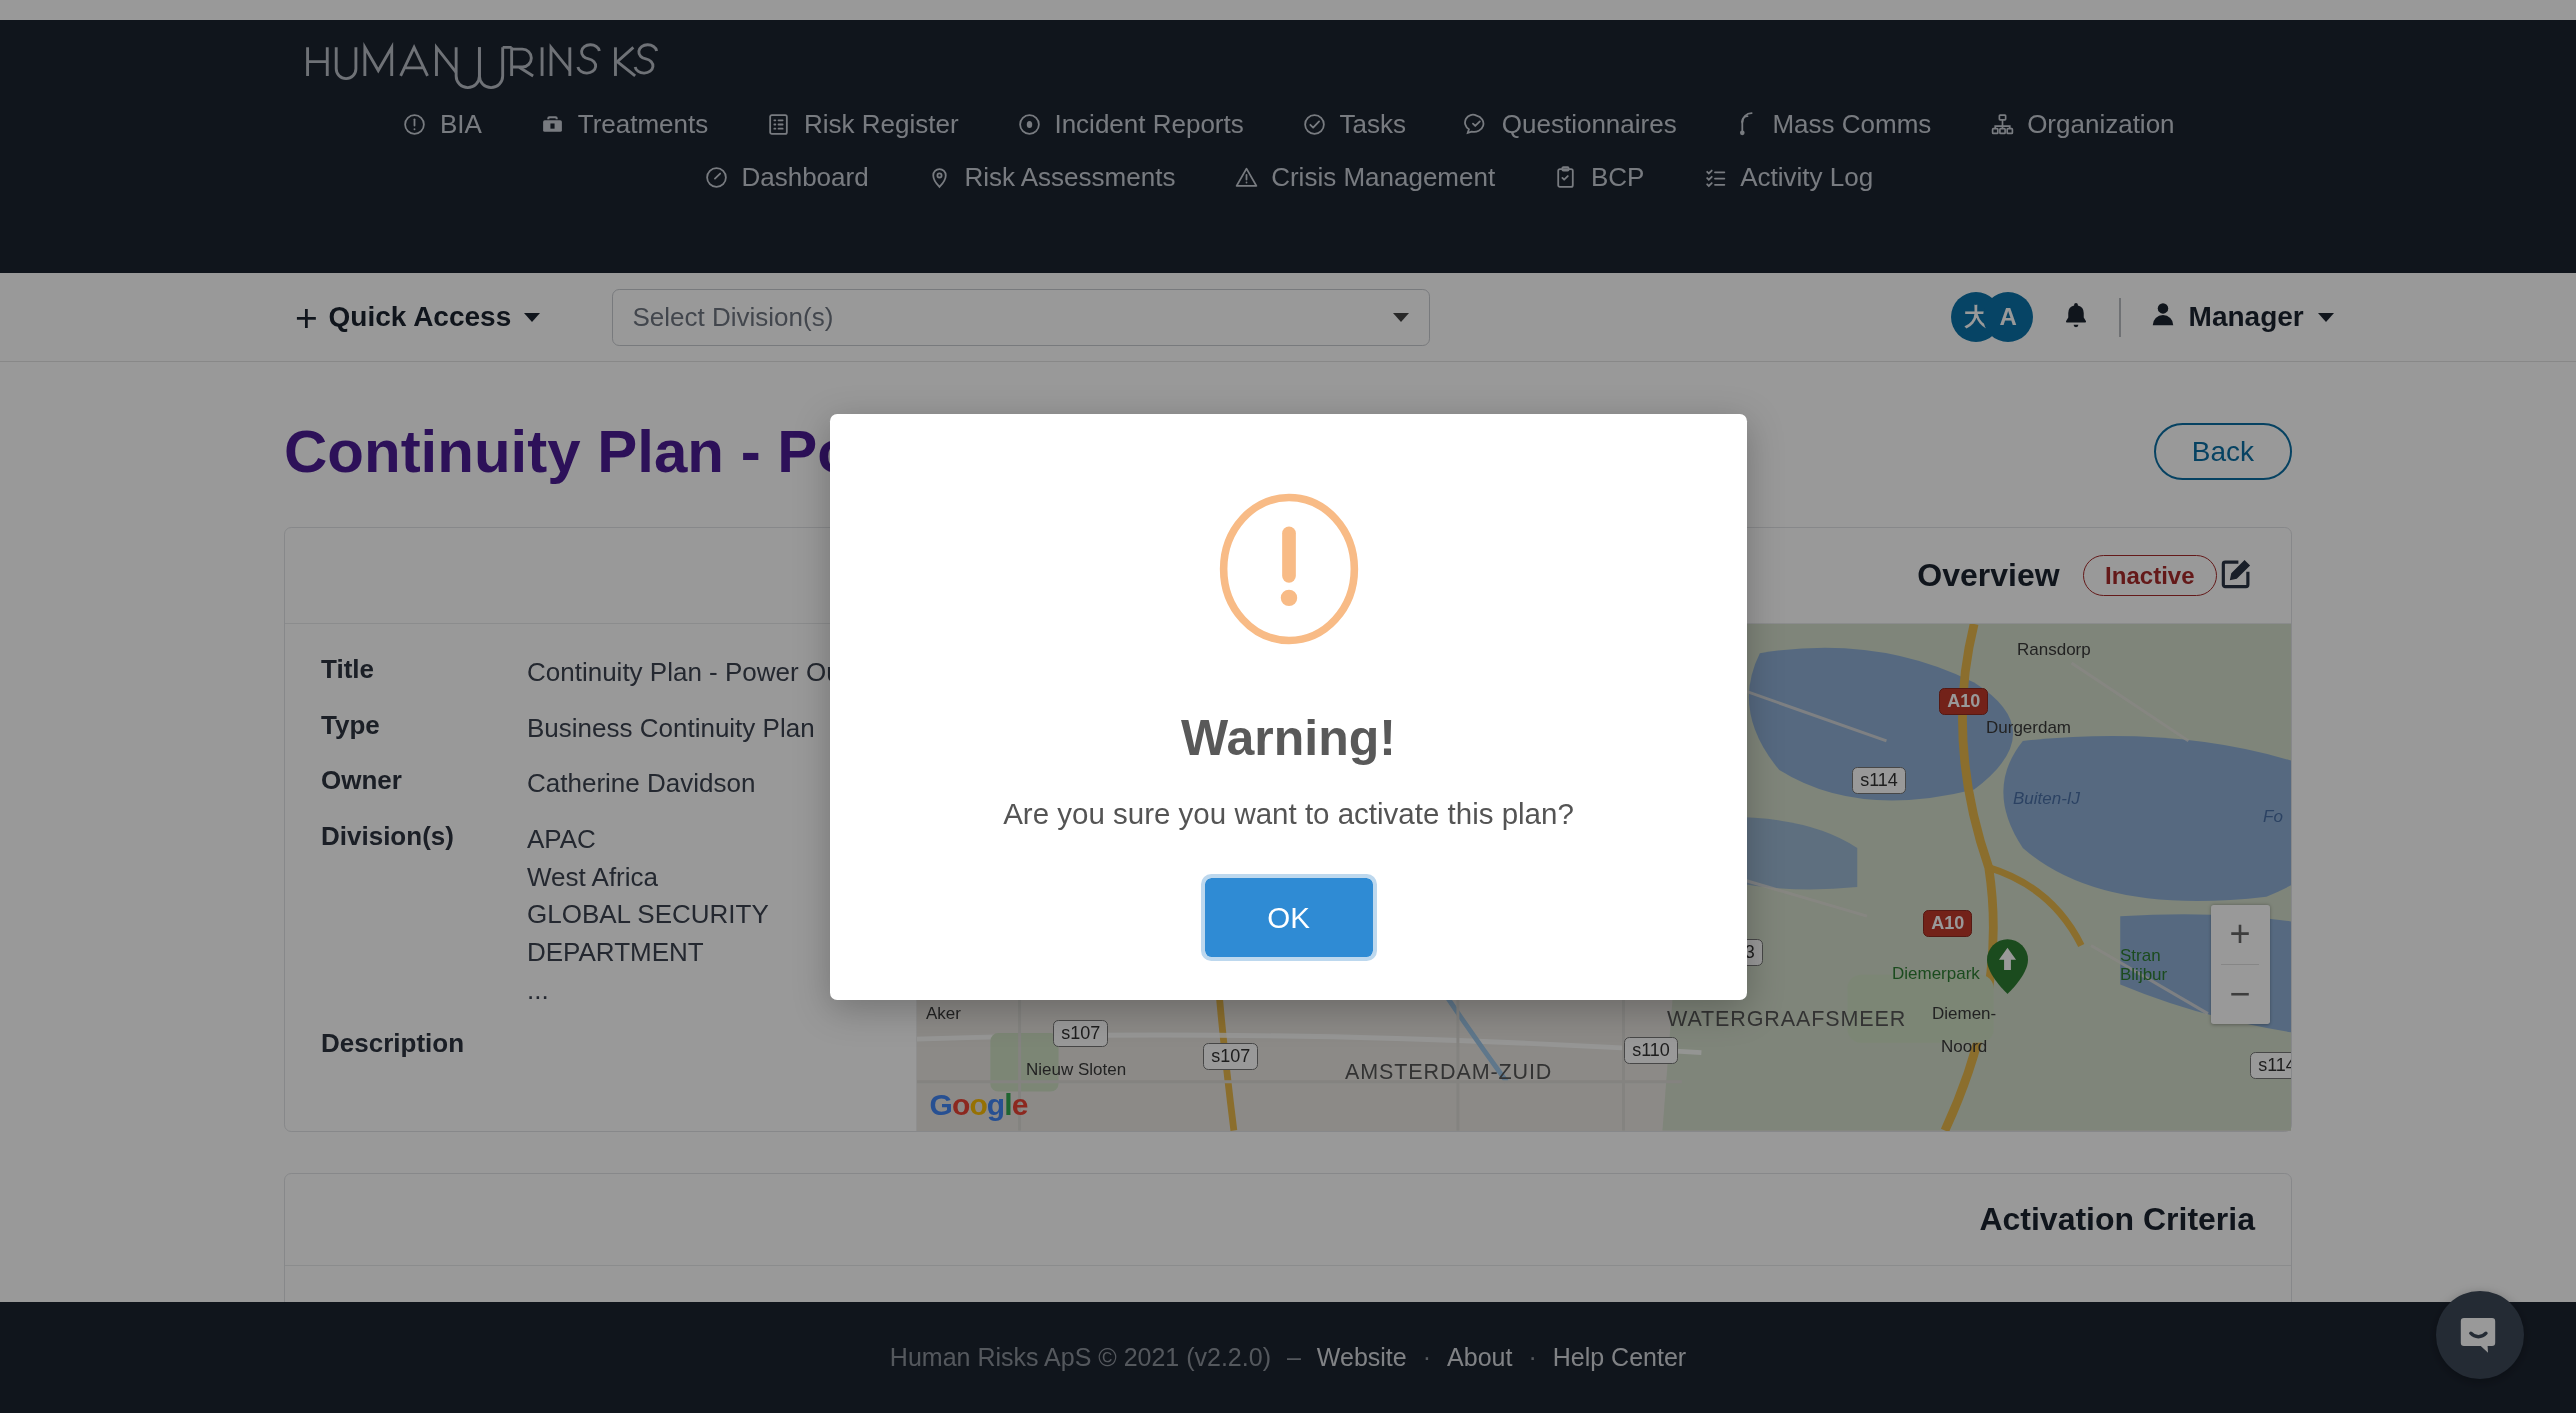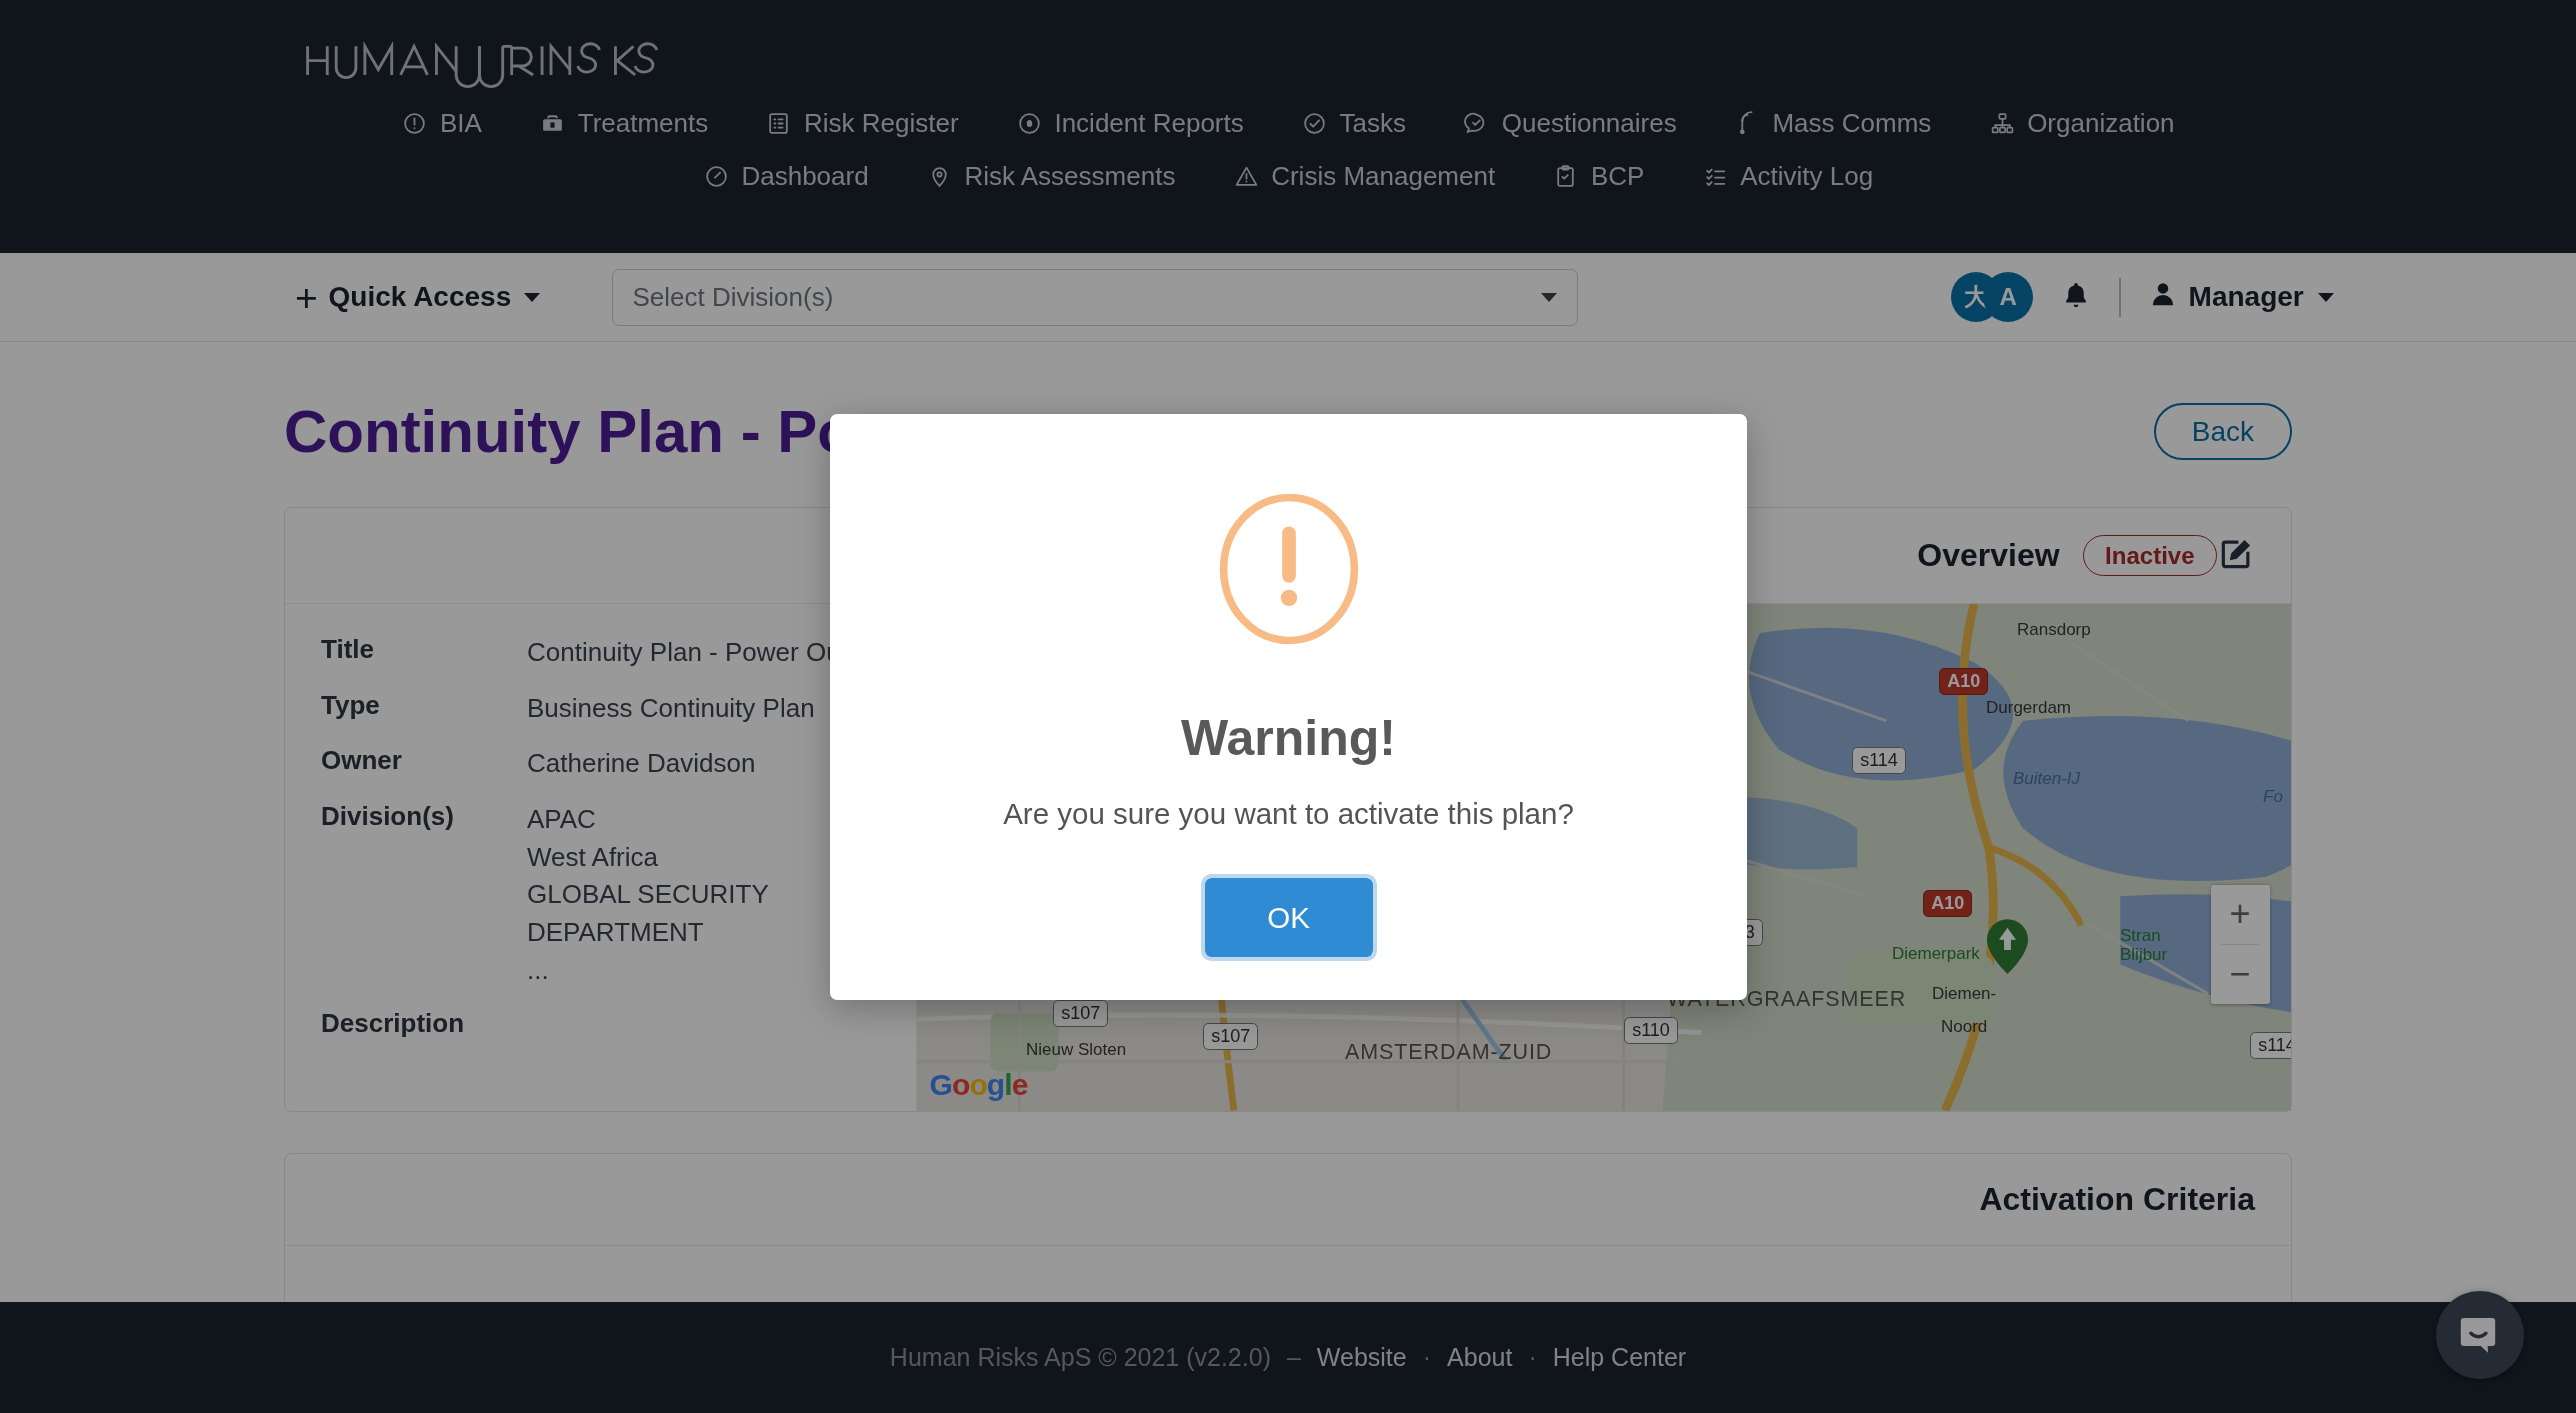--- a/index.html
+++ b/index.html
@@ -10,21 +10,21 @@
     background: #9b9b9b;
   }
   #root { position: relative; width: 2576px; height: 1413px; }
 
   
   #page { position: absolute; inset: 0; background: #ffffff; }
 
   
   .topnav {
     background: #1c2430; width: 100%; height: 253px;
-    position: relative; padding-top: 37px;
+    position: relative; padding-top: 18px; margin-top: 20px;
   }
   .logo {
     margin-left: 304px; width: 358px; height: 57px;
     display: flex; align-items: center;
   }
   .logo svg { display: block; }
 
   .navrow {
     display: flex; justify-content: center; align-items: center;
     gap: 50px; margin-top: 7.2px;
@@ -44,21 +44,21 @@
     border-bottom: 0.9px solid #e3e3e3;
   }
   .quick-access {
     display: flex; align-items: center; gap: 9px;
     margin-left: 295px; color: #1c2430; font-size: 28px; font-weight: 700;
     cursor: pointer;
   }
   .plus { font-size: 39px; font-weight: 400; line-height: 1; margin-right: 1.8px; }
   .caret { width:0;height:0;border-left:8px solid transparent;border-right:8px solid transparent;border-top:9.8px solid #1c2430; margin-left:3.6px;}
   .division-select {
-    margin-left: 72px; width: 966px; height: 57px;
+    margin-left: 72px; width: 818px; height: 57px;
     border: 0.9px solid #c9ccd1; border-radius: 7.2px; background: #fff;
     display: flex; align-items: center; justify-content: space-between;
     padding: 0 19.7px; cursor: pointer;
   }
   .division-select span { color: #6f7680; font-size: 26px; }
   .sel-caret { width:0;height:0;border-left:8px solid transparent;border-right:8px solid transparent;border-top:9.8px solid #444; }
 
   .toolbar-right {
     position: absolute; right: 242px; top: 0; height: 100%;
     display: flex; align-items: center; gap: 27px;

